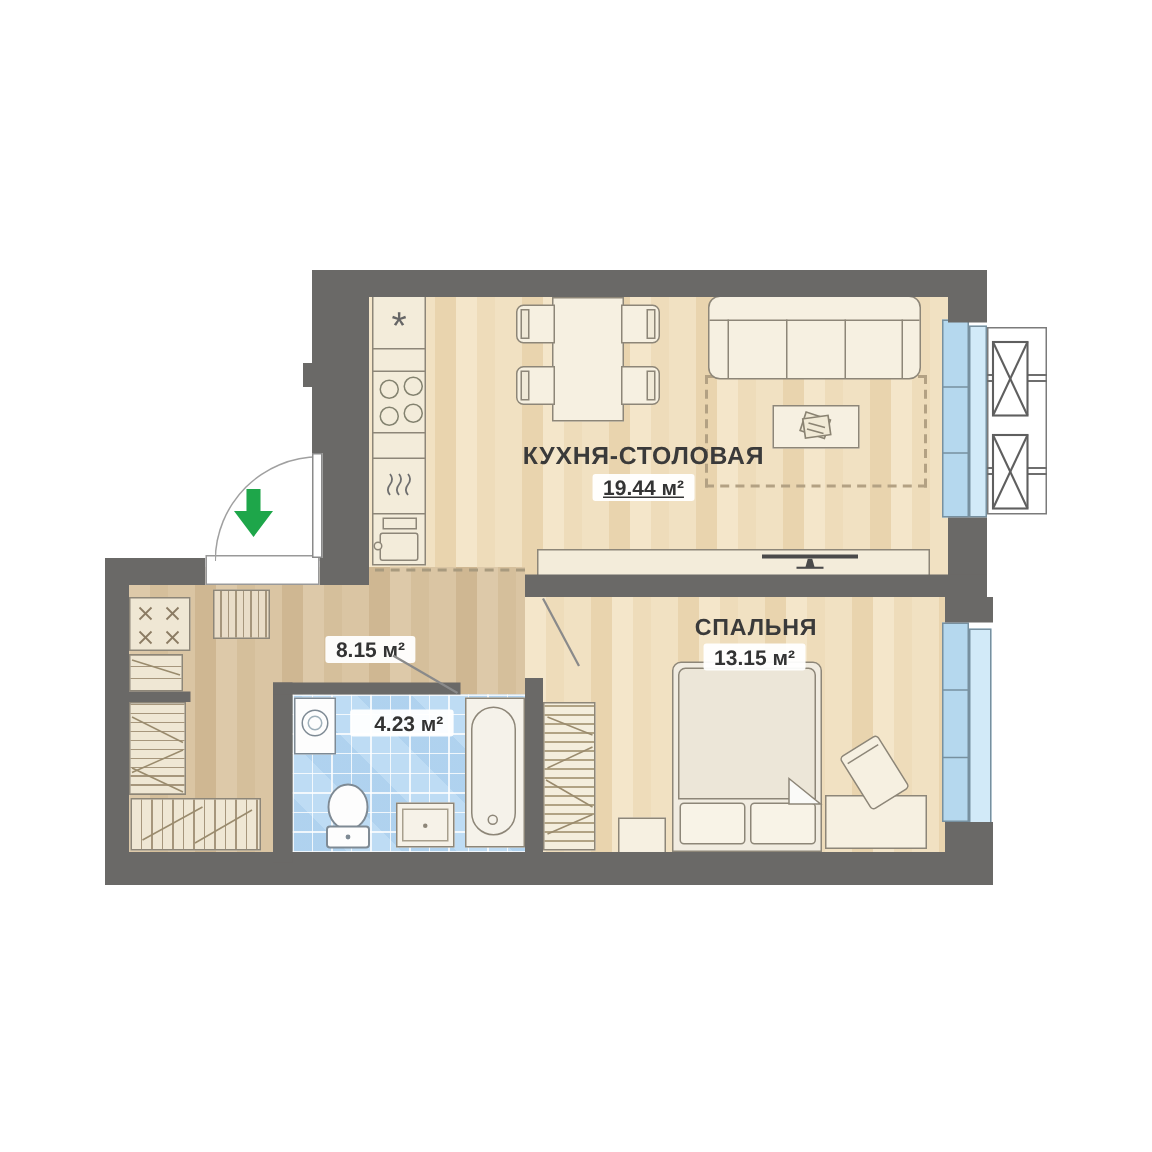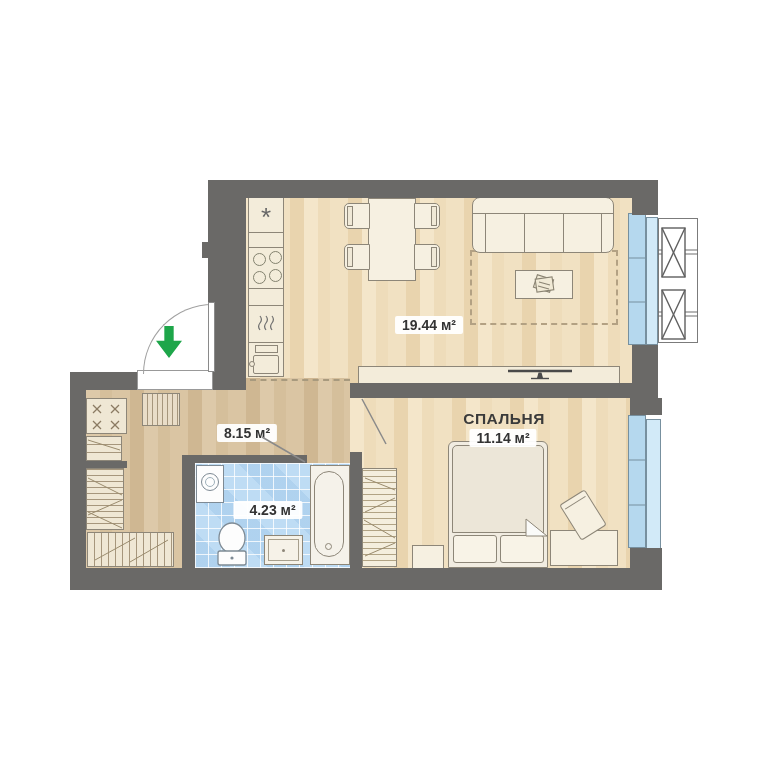--- a/index.html
+++ b/index.html
@@ -130,25 +130,26 @@
   <div class="wall" style="left:182px;top:455px;width:13px;height:120px;"></div>
   <div class="wall" style="left:182px;top:455px;width:125px;height:8px;"></div>
   <div class="wall" style="left:350px;top:452px;width:12px;height:116px;"></div>
   <div class="wall" style="left:86px;top:461px;width:41px;height:7px;"></div>
 
   <div class="abs" style="left:137px;top:370px;width:76px;height:20px;background:#fff;border:1px solid #999;box-sizing:border-box;z-index:5;"></div>
   <div class="abs" style="left:143px;top:304px;width:70px;height:70px;border-top:1.6px solid #a0a0a0;border-left:1.6px solid #a0a0a0;border-top-left-radius:100%;box-sizing:border-box;z-index:6;"></div>
   <div class="abs" style="left:208px;top:302px;width:7px;height:70px;background:#fff;border:1px solid #8a8a8a;box-sizing:border-box;z-index:6;"></div>
   <div class="abs" style="left:156px;top:326px;width:26px;height:32px;background:#1ea64a;clip-path:polygon(32% 0,68% 0,68% 46%,100% 46%,50% 100%,0 46%,32% 46%);filter:drop-shadow(0 0 1px #0e7a33);z-index:6;"></div>
 
-  <div class="chip" style="left:429px;top:316px;">19.44 м²</div>
+  <div class="room-name" style="left:429px;top:295px;font-size:16.5px;">КУХНЯ-СТОЛОВАЯ</div>
+  <div class="chip" style="left:429px;top:316px;text-decoration:underline;">19.44 м²</div>
   <div class="room-name" style="left:504px;top:410px;font-size:15.5px;">СПАЛЬНЯ</div>
-  <div class="chip" style="left:503px;top:429px;">11.14 м²</div>
+  <div class="chip" style="left:503px;top:429px;">13.15 м²</div>
   <div class="chip" style="left:247px;top:424px;">8.15 м²</div>
-  <div class="chip" style="left:268px;top:501px;padding-left:16px;">4.23 м²</div>
+  <div class="chip" style="left:268px;top:473px;padding-left:16px;">4.23 м²</div>
 
   <svg class="overlay" width="768" height="768" viewBox="0 0 768 768">
 
     <line x1="262" y1="437" x2="305" y2="462" stroke="#8a8a8a" stroke-width="1.5"></line>
 
     <line x1="362" y1="399" x2="386" y2="444" stroke="#8a8a8a" stroke-width="1.5"></line>
 
     <g stroke="#6e6e6e" stroke-width="1.2">
       <line x1="658" y1="250" x2="698" y2="250"></line>
         <line x1="658" y1="254" x2="698" y2="254"></line>

